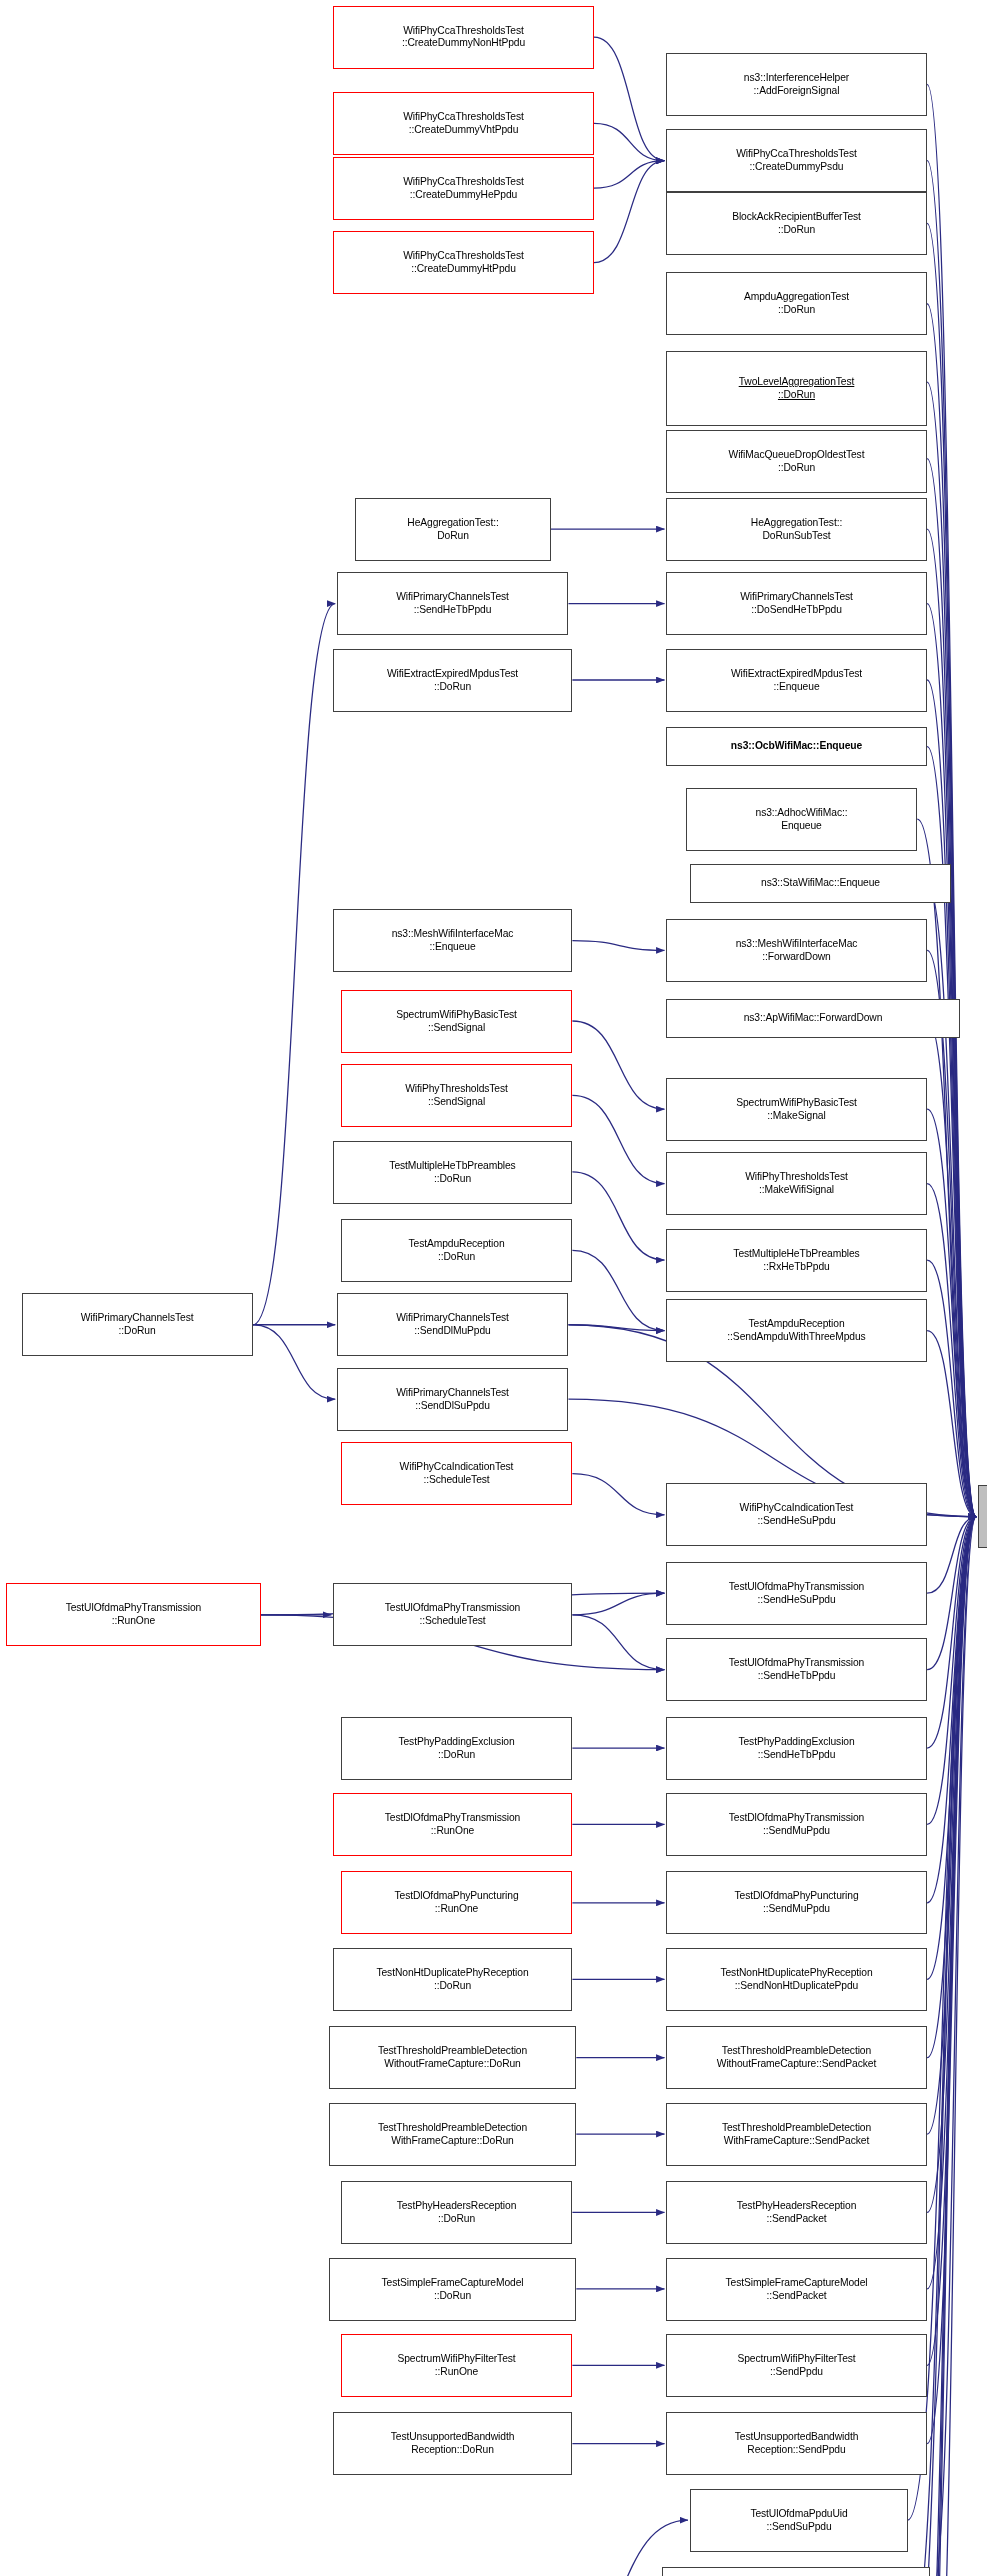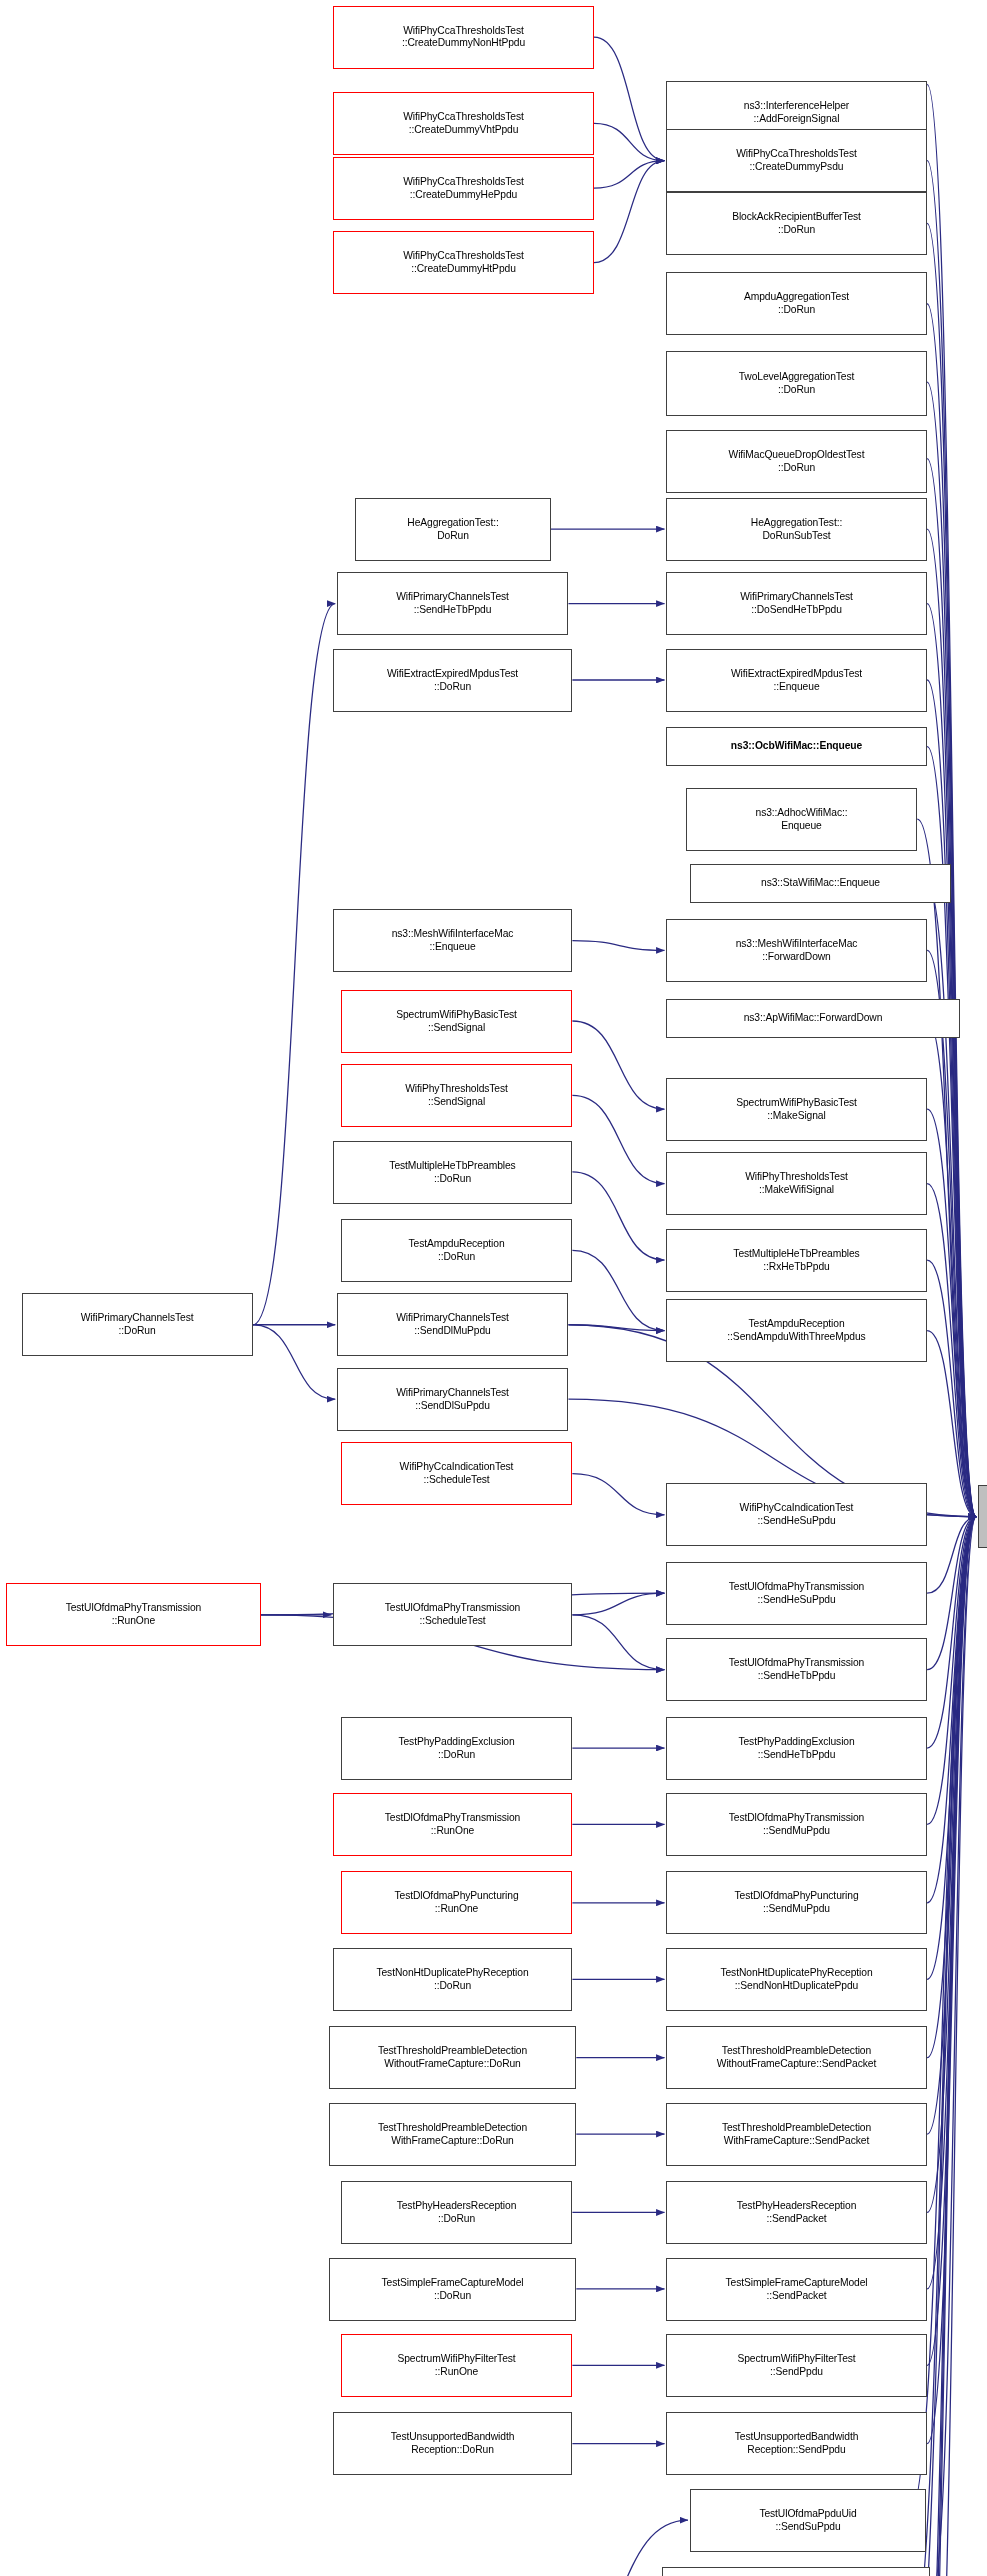--- a/index.html
+++ b/index.html
@@ -118,35 +118,35 @@
         <path d="M926,2800 C965.6,2800 958.4,1548 996,1548" fill="none" stroke="#2a2a82" stroke-width="1.3" marker-end="url(#arw)"></path>
         <path d="M950,2880 C976.4,2880 971.6,1548 996,1548" fill="none" stroke="#2a2a82" stroke-width="1.3" marker-end="url(#arw)"></path>
         <path d="M932,2958 C968.3,2958 961.7,1548 996,1548" fill="none" stroke="#2a2a82" stroke-width="1.3" marker-end="url(#arw)"></path>
         <path d="M932,3036 C968.3,3036 961.7,1548 996,1548" fill="none" stroke="#2a2a82" stroke-width="1.3" marker-end="url(#arw)"></path>
         <path d="M932,3116 C968.3,3116 961.7,1548 996,1548" fill="none" stroke="#2a2a82" stroke-width="1.3" marker-end="url(#arw)"></path>
       </g>
   </svg>
   <div id="node-layer">
       <div class="node red" style="left: 333px; top: 5.9px; width: 261px; height: 63px;">WifiPhyCcaThresholdsTest
 ::CreateDummyNonHtPpdu</div>
-      <div class="node" style="left: 666px; top: 53px; width: 261px; height: 63px; margin-top: 28px;">ns3::InterferenceHelper
+      <div class="node" style="left: 666px; top: 53px; width: 261px; height: 63px;">ns3::InterferenceHelper
 ::AddForeignSignal</div>
       <div class="node red" style="left: 333px; top: 92px; width: 261px; height: 63px;">WifiPhyCcaThresholdsTest
 ::CreateDummyVhtPpdu</div>
       <div class="node" style="left: 666px; top: 129px; width: 261px; height: 63px;">WifiPhyCcaThresholdsTest
 ::CreateDummyPsdu</div>
       <div class="node red" style="left: 333px; top: 157px; width: 261px; height: 63px;">WifiPhyCcaThresholdsTest
 ::CreateDummyHePpdu</div>
       <div class="node" style="left: 666px; top: 192px; width: 261px; height: 63px;">BlockAckRecipientBufferTest
 ::DoRun</div>
       <div class="node red" style="left: 333px; top: 231px; width: 261px; height: 63px;">WifiPhyCcaThresholdsTest
 ::CreateDummyHtPpdu</div>
       <div class="node" style="left: 666px; top: 272px; width: 261px; height: 63px;">AmpduAggregationTest
 ::DoRun</div>
-      <div class="node" style="left: 666px; top: 351px; width: 261px; height: 65px;">TwoLevelAggregationTest
+      <div class="node" style="left: 666px; top: 351px; width: 261px; height: 75px; text-decoration: underline;">TwoLevelAggregationTest
 ::DoRun</div>
       <div class="node" style="left: 666px; top: 430px; width: 261px; height: 63px;">WifiMacQueueDropOldestTest
 ::DoRun</div>
       <div class="node" style="left: 355px; top: 498px; width: 196px; height: 63px;">HeAggregationTest::
 DoRun</div>
       <div class="node" style="left: 666px; top: 498px; width: 261px; height: 63px;">HeAggregationTest::
 DoRunSubTest</div>
       <div class="node" style="left: 337px; top: 572px; width: 231px; height: 63px;">WifiPrimaryChannelsTest
 ::SendHeTbPpdu</div>
       <div class="node" style="left: 666px; top: 572px; width: 261px; height: 63px;">WifiPrimaryChannelsTest
@@ -231,21 +231,21 @@
       <div class="node" style="left: 666px; top: 2258px; width: 261px; height: 63px;">TestSimpleFrameCaptureModel
 ::SendPacket</div>
       <div class="node red" style="left: 341px; top: 2334px; width: 231px; height: 63px;">SpectrumWifiPhyFilterTest
 ::RunOne</div>
       <div class="node" style="left: 666px; top: 2334px; width: 261px; height: 63px;">SpectrumWifiPhyFilterTest
 ::SendPpdu</div>
       <div class="node" style="left: 333px; top: 2412px; width: 239px; height: 63px;">TestUnsupportedBandwidth
 Reception::DoRun</div>
       <div class="node" style="left: 666px; top: 2412px; width: 261px; height: 63px;">TestUnsupportedBandwidth
 Reception::SendPpdu</div>
-      <div class="node" style="left: 690px; top: 2489px; width: 236px; height: 63px;">TestUlOfdmaPpduUid
+      <div class="node" style="left: 690px; top: 2489px; width: 218px; height: 63px;">TestUlOfdmaPpduUid
 ::SendSuPpdu</div>
       <div class="node" style="left: 662px; top: 2567px; width: 268px; height: 63px;">ns3::HeFrameExchangeManager
 ::SendQosNullFramesInTbPpdu</div>
       <div class="node target" style="left: 978px; top: 1485px; width: 178px; height: 63px;">ns3::WifiMacHeader
 ::SetQosTid</div>
     </div>
 </div>
 
 
 </body></html>

